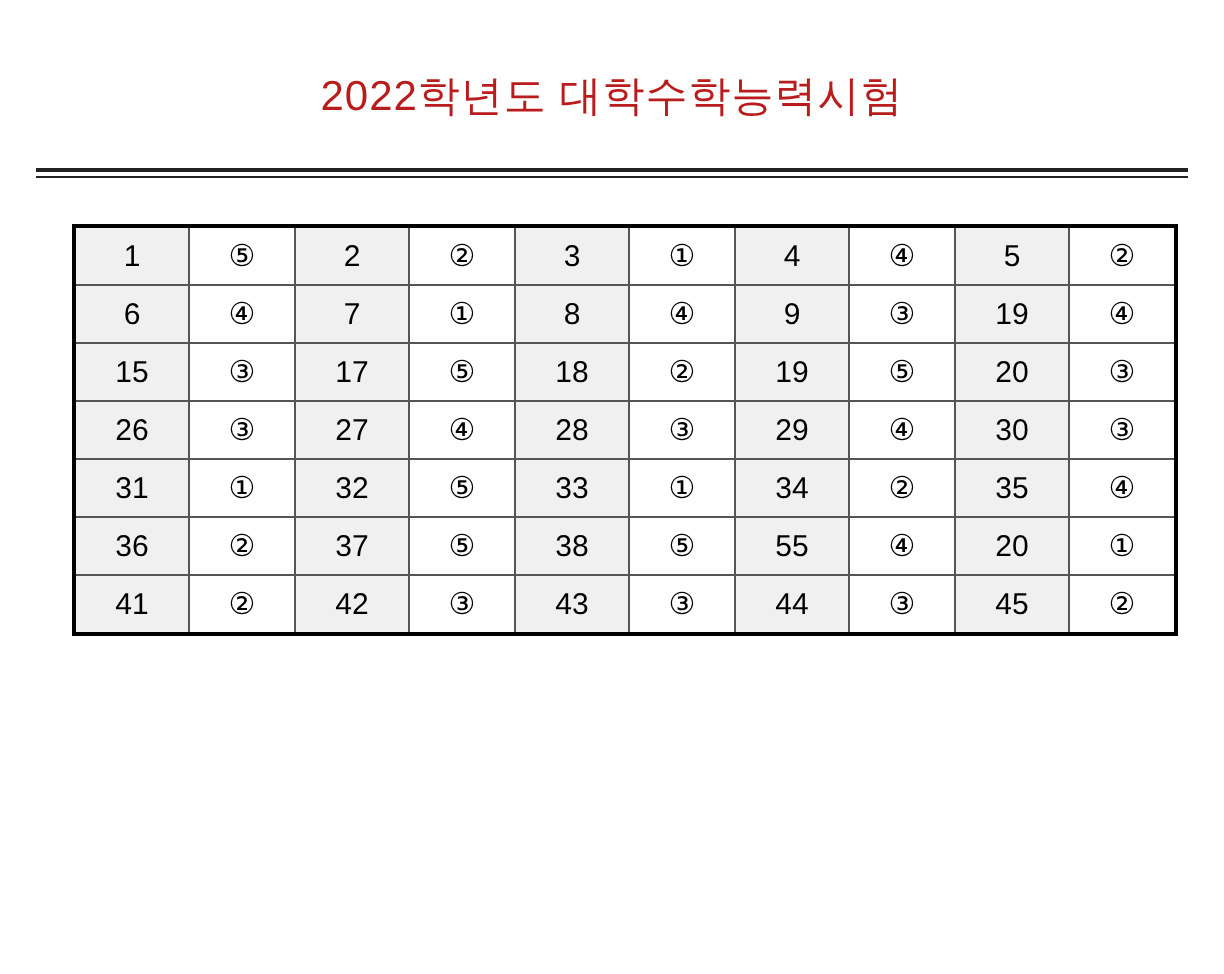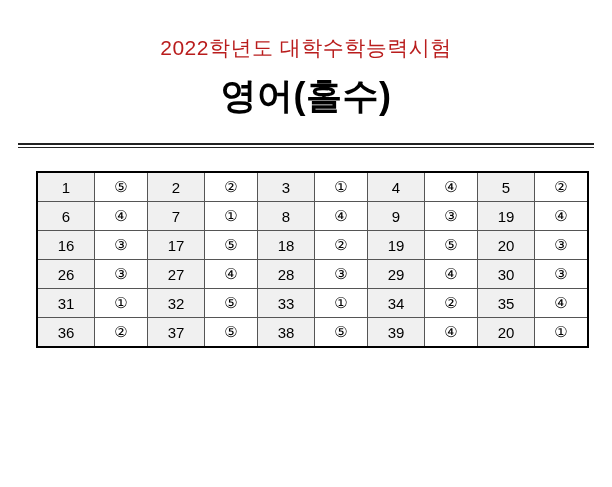--- a/index.html
+++ b/index.html
@@ -74,21 +74,20 @@
     font-size: 13px;
     color: #000000;
   }
 </style>
 </head>
 <body>
 
 <div class="page">
 
   <div class="subtitle">2022학년도 대학수학능력시험</div>
-  <div class="maintitle">영어(홀수)</div>
 
   <div class="double-rule">
     <div class="inner"></div>
   </div>
 
   <div class="table-wrap">
     <table class="answers">
       <tbody>
           <tr>
             <td class="qnum">1</td>
@@ -108,21 +107,21 @@
             <td class="qnum">7</td>
             <td class="ans">①</td>
             <td class="qnum">8</td>
             <td class="ans">④</td>
             <td class="qnum">9</td>
             <td class="ans">③</td>
             <td class="qnum">19</td>
             <td class="ans">④</td>
           </tr>
           <tr>
-            <td class="qnum">16</td>
+            <td class="qnum">15</td>
             <td class="ans">③</td>
             <td class="qnum">17</td>
             <td class="ans">⑤</td>
             <td class="qnum">18</td>
             <td class="ans">②</td>
             <td class="qnum">19</td>
             <td class="ans">⑤</td>
             <td class="qnum">20</td>
             <td class="ans">③</td>
           </tr>
@@ -150,22 +149,34 @@
             <td class="qnum">35</td>
             <td class="ans">④</td>
           </tr>
           <tr>
             <td class="qnum">36</td>
             <td class="ans">②</td>
             <td class="qnum">37</td>
             <td class="ans">⑤</td>
             <td class="qnum">38</td>
             <td class="ans">⑤</td>
-            <td class="qnum">39</td>
+            <td class="qnum">55</td>
             <td class="ans">④</td>
             <td class="qnum">20</td>
             <td class="ans">①</td>
+          </tr>
+          <tr>
+            <td class="qnum">41</td>
+            <td class="ans">②</td>
+            <td class="qnum">42</td>
+            <td class="ans">③</td>
+            <td class="qnum">43</td>
+            <td class="ans">③</td>
+            <td class="qnum">44</td>
+            <td class="ans">③</td>
+            <td class="qnum">45</td>
+            <td class="ans">②</td>
           </tr>
         </tbody>
     </table>
   </div>
 
 </div>
 
 </body></html>

